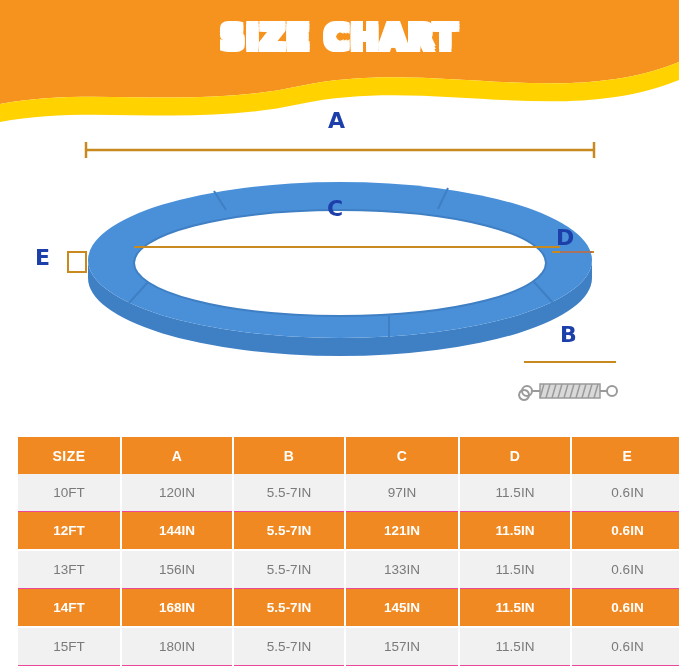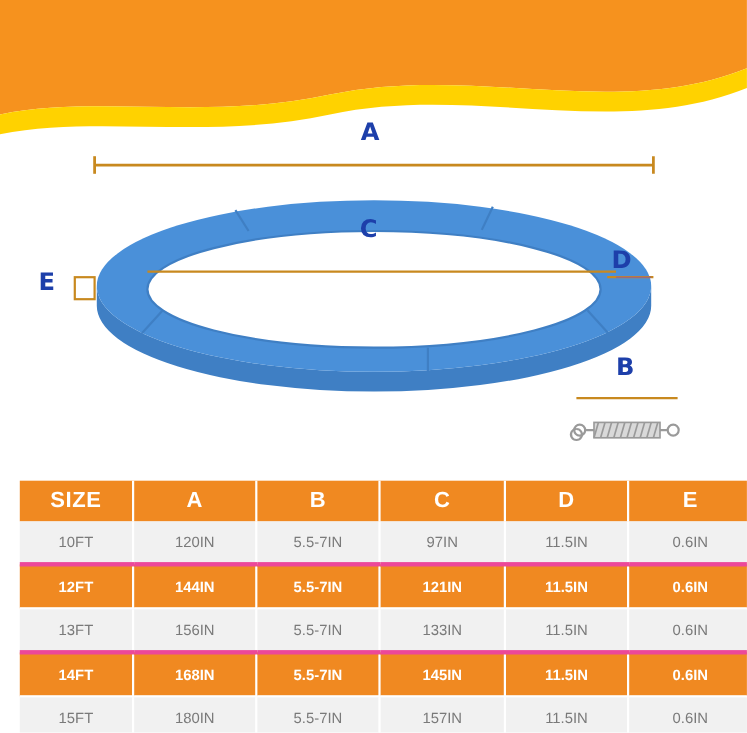--- a/index.html
+++ b/index.html
@@ -55,48 +55,51 @@
     font-size:13.5px;
     height:35px;
     font-family:"Liberation Sans", sans-serif;
   }
   thead th{
     background:#f08921;
     color:#ffffff;
     font-weight:bold;
     letter-spacing:.5px;
     border-right:2px solid #ffffff;
-    font-size:20px;
+    font-size:14px;
   }
   thead th:last-child{border-right:none;}
   tbody tr.odd td{
     background:#f1f1f1;
     color:#7a7a7a;
     border-right:2px solid #ffffff;
   }
   tbody tr.even td{
     background:#f08921;
     color:#ffffff;
     font-weight:bold;
     border-right:2px solid #ffffff;
   }
   tbody tr td:last-child{border-right:none;}
-  tbody tr.odd td{border-bottom:4px solid #ec4899;}
+  tbody tr.odd td{border-bottom:1px solid #ec4899;}
   tbody tr.even td{border-bottom:2px solid #ffffff;margin-top:20px;}
 </style>
 </head>
 <body>
 
 <div class="header">
   <svg class="header-bg" width="679" height="130" viewBox="0 0 679 130">
 
     <path d="M0,0 H679 V62 C560,110 430,58 300,86 C190,110 90,86 0,104 Z" fill="#f6921e"></path>
 
     <path d="M0,104 C90,86 190,110 300,86 C430,58 560,110 679,62 L679,80 C560,128 430,76 300,104 C190,128 90,104 0,122 Z" fill="#ffd200"></path>
   </svg>
+  <div class="header-title">
+    <span>SIZE CHART</span>
+  </div>
 </div>
 
 <div class="diagram">
 
   <svg width="679" height="330" viewBox="0 0 679 330">
 
     <g>
       <line x1="86" y1="50" x2="594" y2="50" stroke="#c8891f" stroke-width="2.5"></line>
       <line x1="86" y1="42" x2="86" y2="58" stroke="#c8891f" stroke-width="2.5"></line>
       <line x1="594" y1="42" x2="594" y2="58" stroke="#c8891f" stroke-width="2.5"></line>

